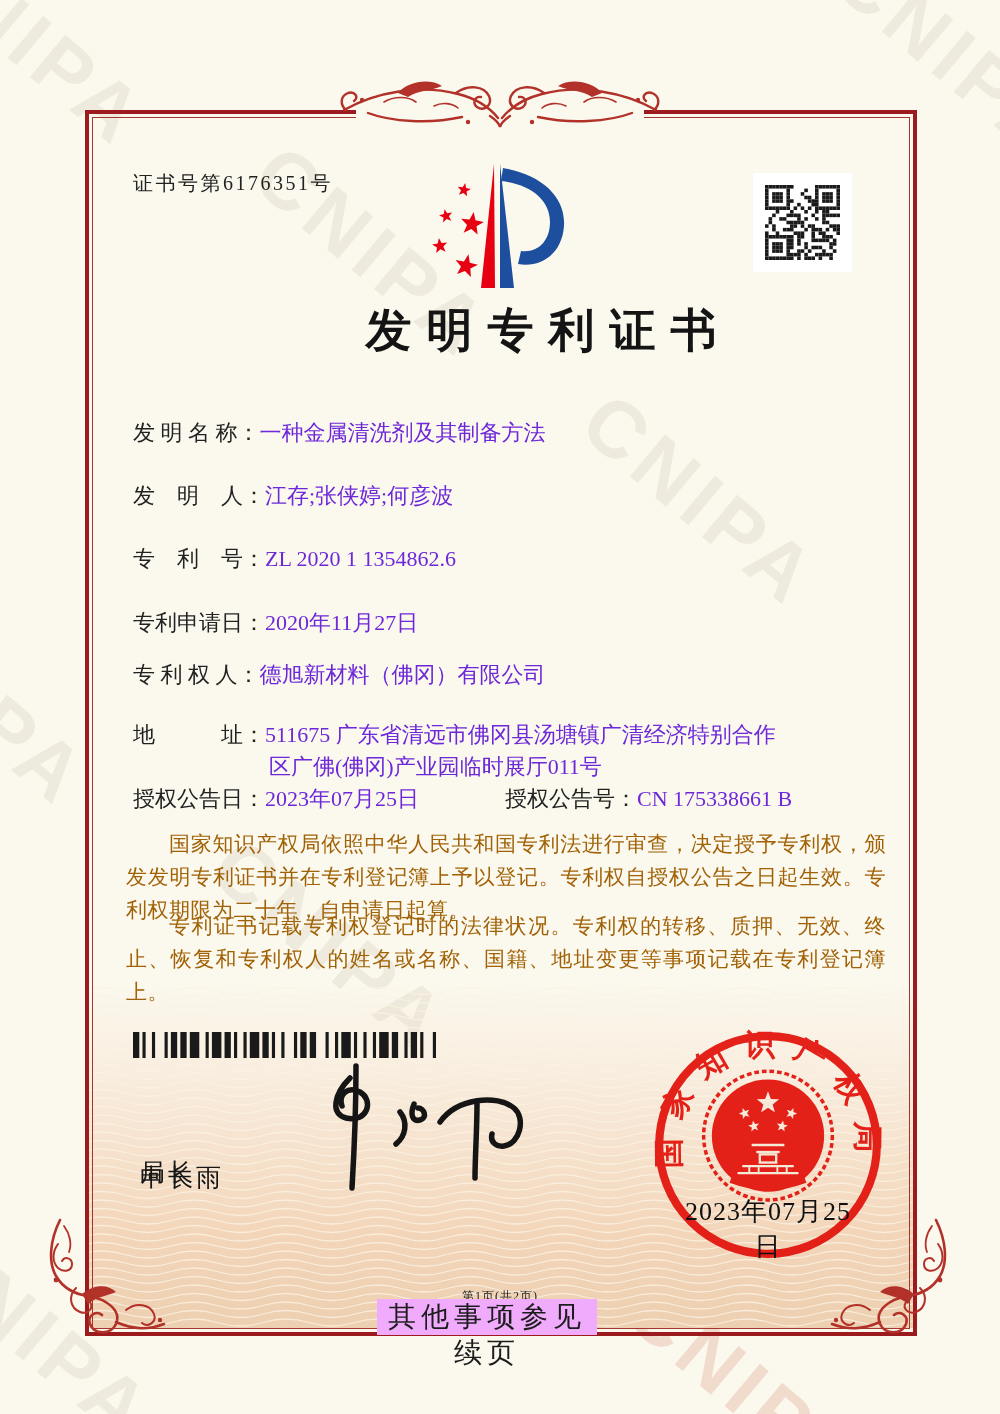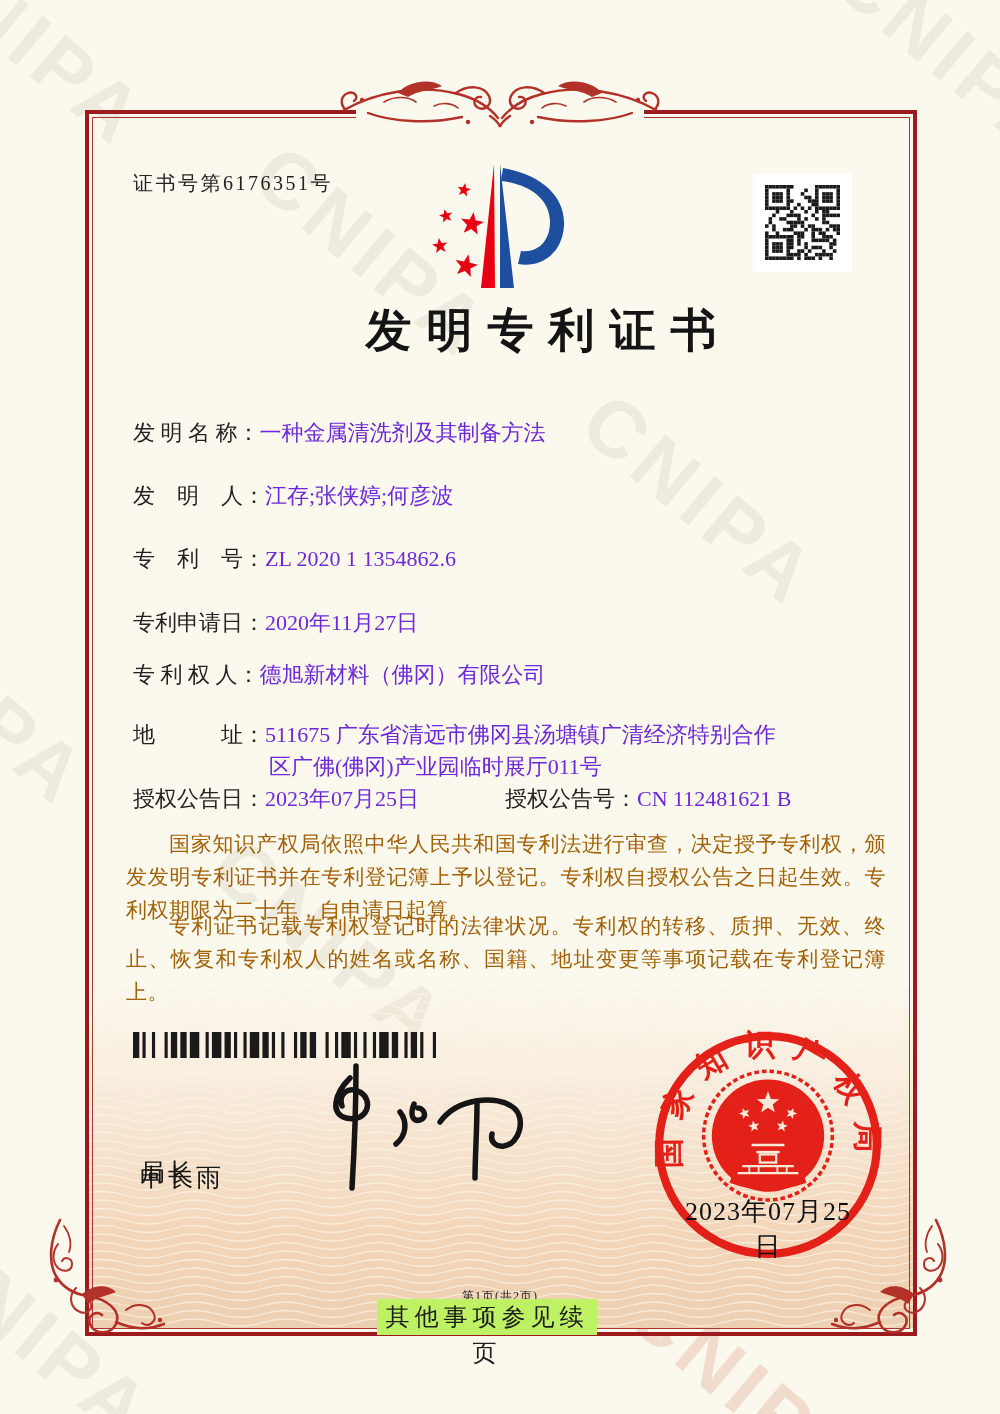--- a/index.html
+++ b/index.html
@@ -55,21 +55,21 @@
   .sig-svg{position:absolute;left:272px;top:1060px;width:262px;height:140px;z-index:3;}
 
   .seal{position:absolute;left:651px;top:1028px;width:234px;height:234px;z-index:4;opacity:.95;}
   .seal-date{position:absolute;left:676px;top:1194px;width:184px;text-align:center;
       font-size:26px;color:#101010;z-index:5;letter-spacing:1px;}
 
   .pageno{position:absolute;left:85px;top:1288px;width:830px;text-align:center;
       font-size:12px;color:#222;z-index:3;letter-spacing:1px;}
 
   .footer-note{position:absolute;left:377px;top:1299px;width:220px;height:36px;
-      background:#bef264;z-index:3;text-align:center;font-size:24px;letter-spacing:5px;
+      background:#f0abfc;z-index:3;text-align:center;font-size:28px;letter-spacing:5px;
       color:#1c1c1c;line-height:36px;}
 </style>
 </head>
 <body>
 
 <div class="page">
 
   <div class="wm" style="left:28px;top:40px">CNIPA</div>
   <div class="wm" style="left:952px;top:55px">CNIPA</div>
   <div class="wm" style="left:372px;top:252px">CNIPA</div>
@@ -431,21 +431,21 @@
     <span class="flabel">专 利 权 人：</span><span class="fvalue">德旭新材料（佛冈）有限公司</span>
   </div>
   <div class="frow r6">
     <span class="flabel">地　　　址：</span><span class="fvalue">511675 广东省清远市佛冈县汤塘镇广清经济特别合作</span>
   </div>
   <div class="frow r6b">
     <span class="fvalue">区广佛(佛冈)产业园临时展厅011号</span>
   </div>
   <div class="frow r7">
     <span><span class="flabel">授权公告日：</span><span class="fvalue">2023年07月25日</span></span>
-    <span class="pair2"><span class="flabel">授权公告号：</span><span class="fvalue">CN 112481621 B</span></span>
+    <span class="pair2"><span class="flabel">授权公告号：</span><span class="fvalue">CN 175338661 B</span></span>
   </div>
 
   <div class="para p1">国家知识产权局依照中华人民共和国专利法进行审查，决定授予专利权，颁发发明专利证书并在专利登记簿上予以登记。专利权自授权公告之日起生效。专利权期限为二十年，自申请日起算。</div>
   <div class="para p2">专利证书记载专利权登记时的法律状况。专利权的转移、质押、无效、终止、恢复和专利权人的姓名或名称、国籍、地址变更等事项记载在专利登记簿上。</div>
 
   <svg class="barcode" id="barcodeSvg" width="303" height="26">
       <rect x="0.00" y="0" width="6.31" height="26" fill="#1a1a1a"></rect>
       <rect x="9.47" y="0" width="3.16" height="26" fill="#1a1a1a"></rect>
       <rect x="18.94" y="0" width="3.16" height="26" fill="#1a1a1a"></rect>
       <rect x="31.56" y="0" width="3.16" height="26" fill="#1a1a1a"></rect>

